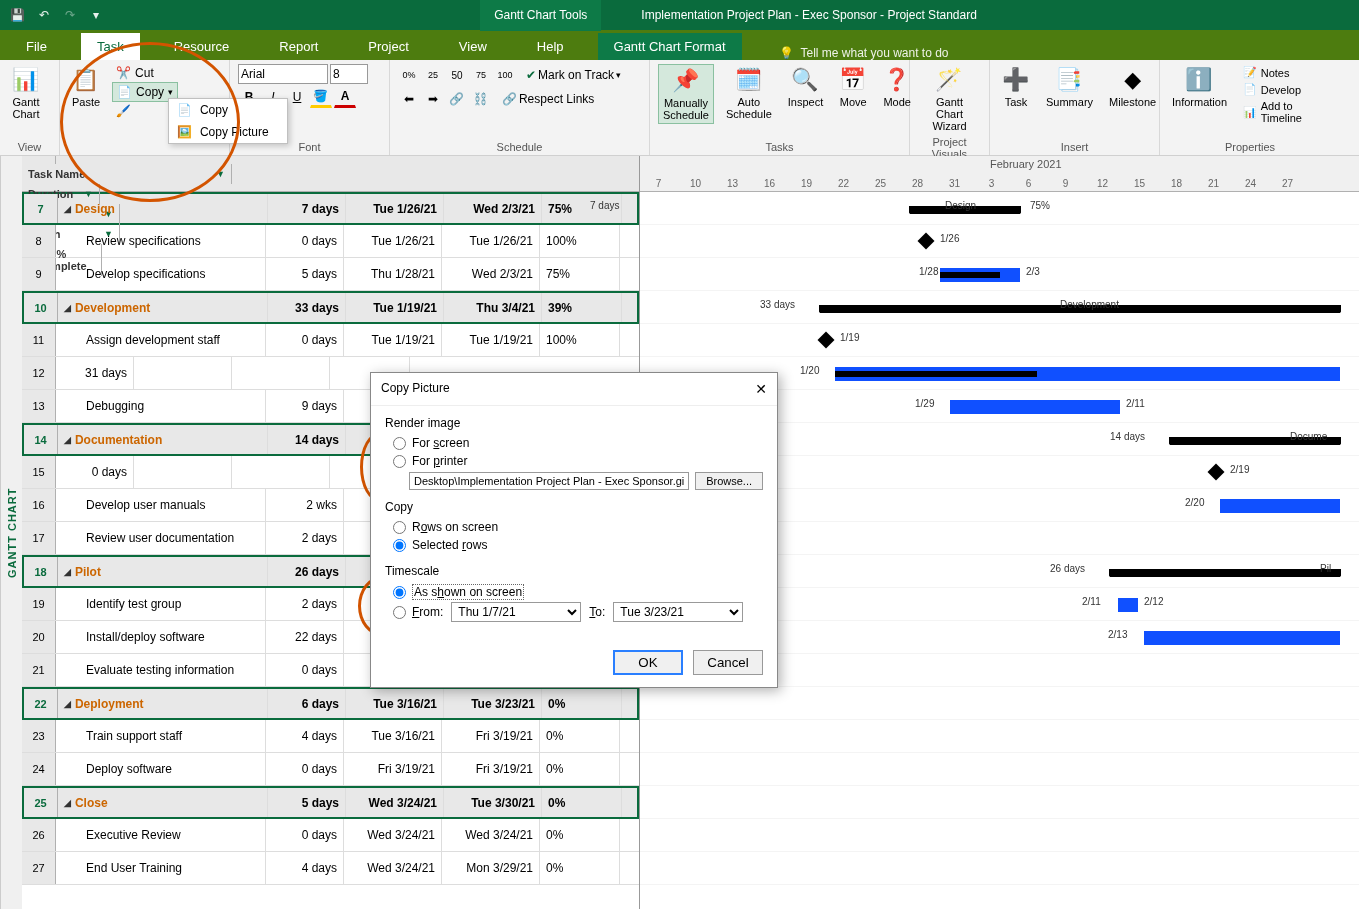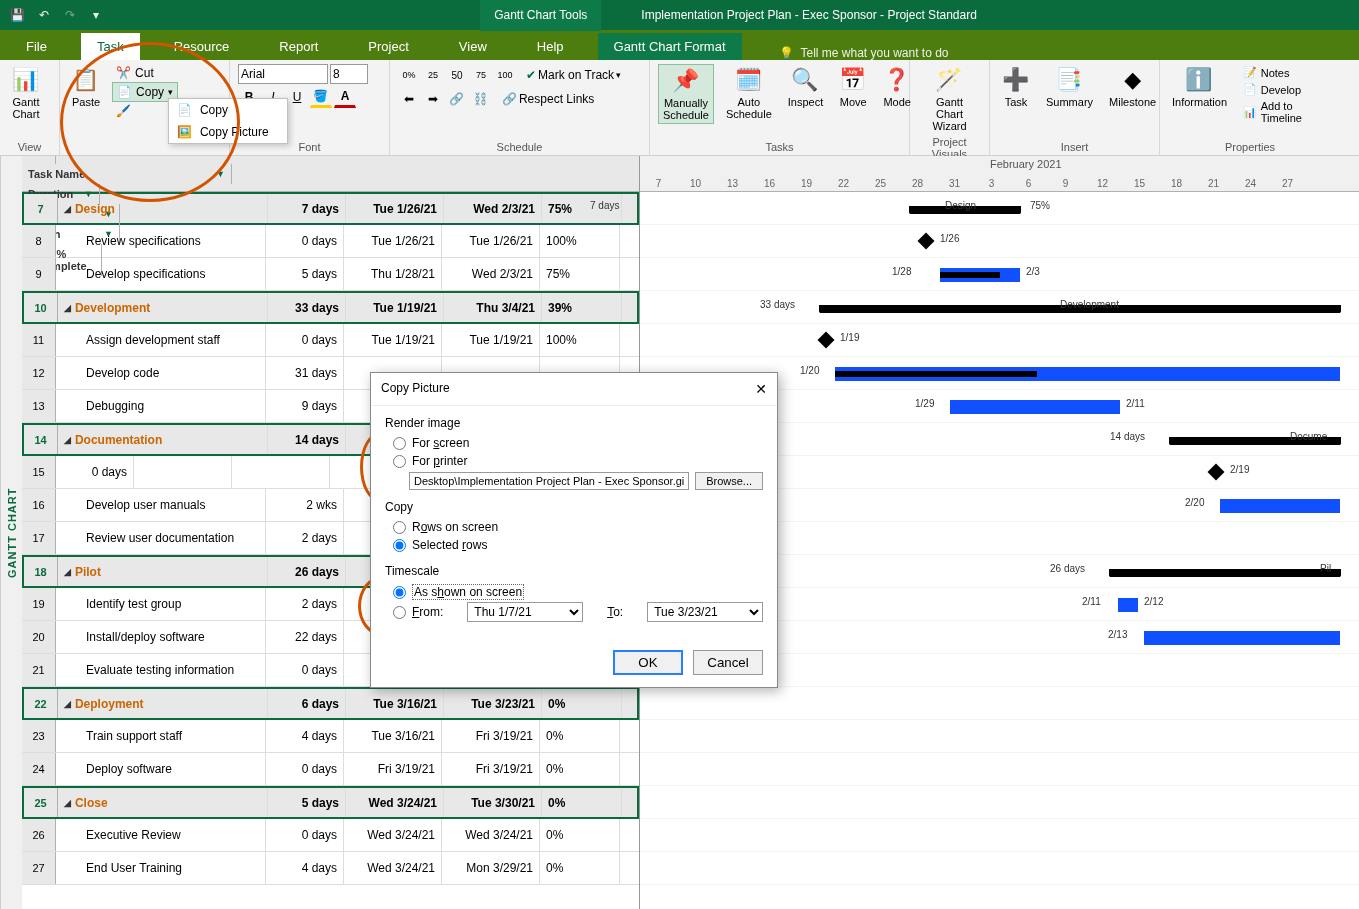--- a/index.html
+++ b/index.html
@@ -98,21 +98,21 @@
 .dlg-title { padding: 8px 10px; display: flex; justify-content: space-between; border-bottom: 1px solid #eee; }
 .dlg-close { cursor: pointer; font-size: 14px; }
 .dlg-body { padding: 10px 14px; }
 .dlg-group { margin-bottom: 10px; }
 .dlg-group-label { font-size: 12px; margin-bottom: 4px; }
 .radio-row { display: flex; align-items: center; gap: 4px; padding: 2px 0 2px 8px; }
 .radio-row input[type=radio] { margin-right: 2px; }
 .gif-path-row { display: flex; gap: 6px; margin-left: 24px; margin-top: 2px; }
 .gif-path-row input[type=text] { flex: 1; border: 1px solid #999; padding: 2px 4px; font-size: 11px; }
 .gif-path-row button { padding: 2px 10px; border: 1px solid #999; background: #f0f0f0; cursor: pointer; font-size: 11px; }
-.from-row { display: flex; align-items: center; gap: 24px; margin-left: 8px; }
+.from-row { display: flex; align-items: center; gap: 8px; margin-left: 8px; }
 .from-row .combo { width: 130px; }
 .dlg-buttons { display: flex; justify-content: flex-end; gap: 10px; padding: 8px 14px 12px; }
 .dlg-buttons button { width: 70px; padding: 3px 0; border: 1px solid #999; background: #f0f0f0; cursor: pointer; }
 .dlg-buttons .ok { border: 2px solid #2a7fff; }
 .underline-char { text-decoration: underline; }
 </style>
 </head>
 <body>
 
 <div class="titlebar">
@@ -393,21 +393,20 @@
         <div class="trow">
           <div class="td td-id">11</div>
           <div class="td td-name child">Assign development staff</div>
           <div class="td td-dur">0 days</div>
           <div class="td td-start">Tue 1/19/21</div>
           <div class="td td-finish">Tue 1/19/21</div>
           <div class="td td-pct">100%</div>
         </div>
         <div class="trow">
           <div class="td td-id">12</div>
-          <div class="td td-name child">Develop code</div>
           <div class="td td-dur">31 days</div>
           <div class="td td-start"></div>
           <div class="td td-finish"></div>
           <div class="td td-pct"></div>
         </div>
         <div class="trow">
           <div class="td td-id">13</div>
           <div class="td td-name child">Debugging</div>
           <div class="td td-dur">9 days</div>
           <div class="td td-start"></div>
@@ -558,21 +557,21 @@
           <div class="glabel" style="left: -50px;">7 days</div>
           <div class="glabel" style="left: 305px;">Design</div>
           <div class="glabel" style="left: 390px;">75%</div>
         </div>
         <div class="grow">
           <div class="milestone" style="left: 280px;"></div>
           <div class="glabel" style="left: 300px;">1/26</div>
         </div>
         <div class="grow">
           <div class="gbar progress" style="left: 300px; width: 80px; --pct: 75%;"></div>
-          <div class="glabel" style="left: 252px;">1/28</div>
+          <div class="glabel" style="left: 279px;">1/28</div>
           <div class="glabel" style="left: 386px;">2/3</div>
         </div>
         <div class="grow">
           <div class="gbar summary" style="left: 180px; width: 520px;"></div>
           <div class="glabel" style="left: 120px;">33 days</div>
           <div class="glabel" style="left: 420px;">Development</div>
         </div>
         <div class="grow">
           <div class="milestone" style="left: 180px;"></div>
           <div class="glabel" style="left: 200px;">1/19</div>

